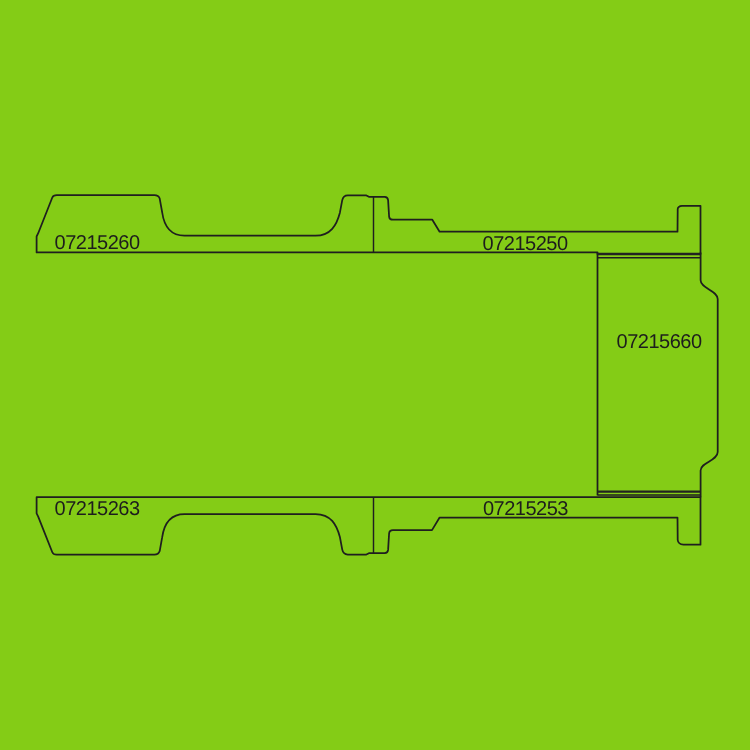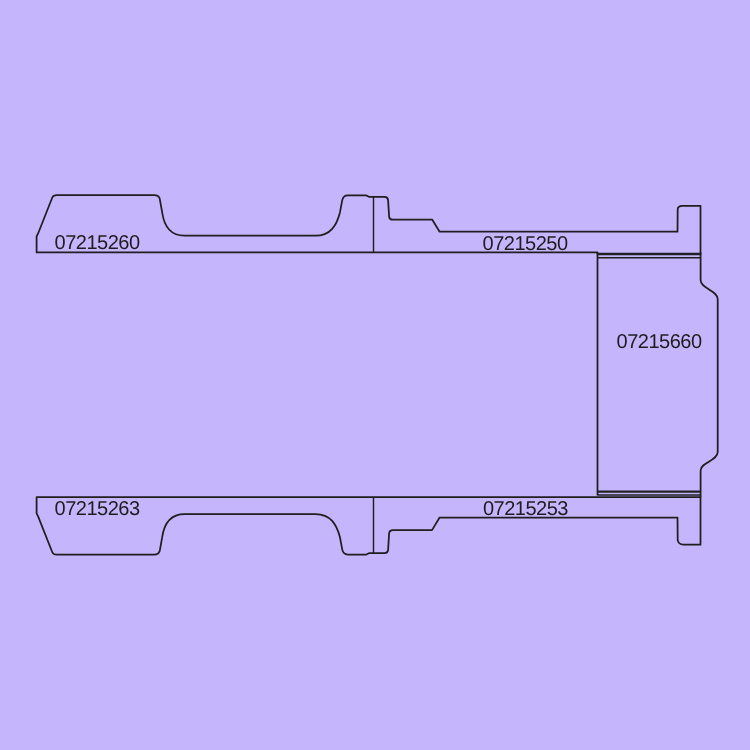--- a/index.html
+++ b/index.html
@@ -1,16 +1,16 @@
 <!DOCTYPE html>
 <html><head>
 <meta charset="utf-8">
 <style>
   html,body{margin:0;padding:0;background:#ffffff;}
-  .page{width:750px;height:750px;position:relative;background:#c4b5fd;}
+  .page{width:750px;height:750px;position:relative;background:#84cc16;}
   svg{position:absolute;top:0;left:0;transform:translateZ(0);}
   text{font-family:"Liberation Sans", sans-serif;fill:#1d1d1d;text-rendering:geometricPrecision;}
 </style>
 </head>
 <body>
 <div class="page">
 <svg width="750" height="750" viewBox="0 0 750 750" fill="none" stroke-linejoin="round" stroke-linecap="butt">
 
   <path d="M 36.6 252.4
            L 36.6 236.5 L 38.2 233.2

